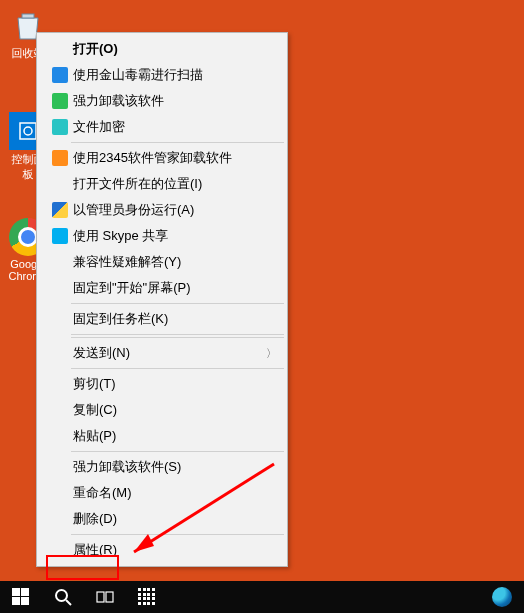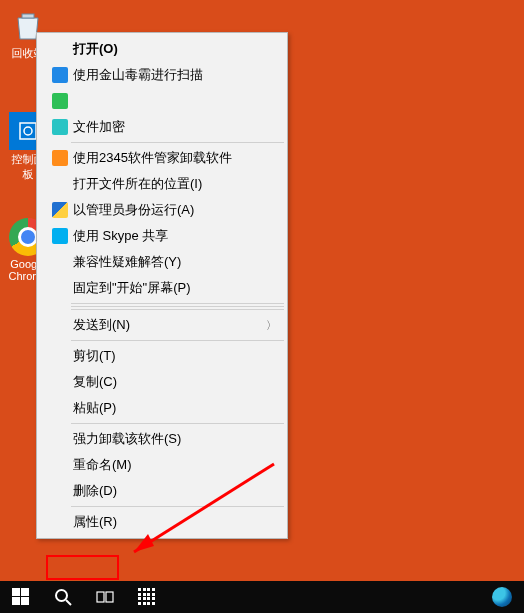--- a/index.html
+++ b/index.html
@@ -86,20 +86,21 @@
   <div class="menu-item">
       <span class="ico-slot">
         <span class="mini i-blue"></span>
       </span>
       <span class="label">使用金山毒霸进行扫描</span>
     </div>
   <div class="menu-item">
       <span class="ico-slot">
         <span class="mini i-green"></span>
       </span>
+      <span class="label">强力卸载该软件</span>
     </div>
   <div class="menu-item">
       <span class="ico-slot">
         <span class="mini i-cyan"></span>
       </span>
       <span class="label">文件加密</span>
     </div>
 
   <div class="menu-sep"></div>
 
@@ -128,20 +129,24 @@
   <div class="menu-item">
       <span class="ico-slot"></span>
       <span class="label">兼容性疑难解答(Y)</span>
     </div>
   <div class="menu-item">
       <span class="ico-slot"></span>
       <span class="label">固定到"开始"屏幕(P)</span>
     </div>
 
   <div class="menu-sep"></div>
+  <div class="menu-item">
+      <span class="ico-slot"></span>
+      <span class="label">固定到任务栏(K)</span>
+    </div>
 
   <div class="menu-sep"></div>
 
   <div class="menu-sep"></div>
   <div class="menu-item">
       <span class="ico-slot"></span>
       <span class="label">发送到(N)</span>
       <span class="arrow">〉</span>
     </div>
 

